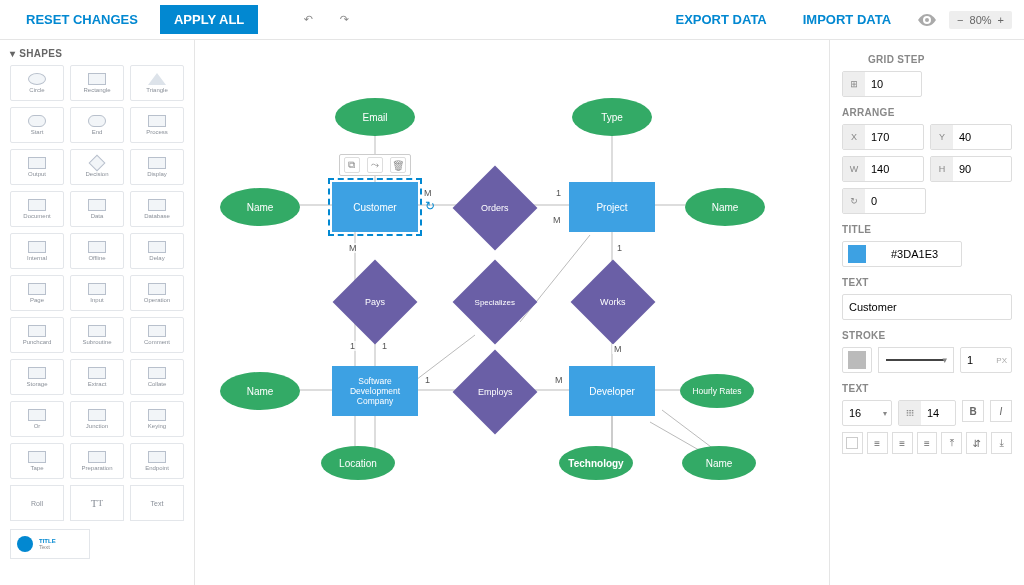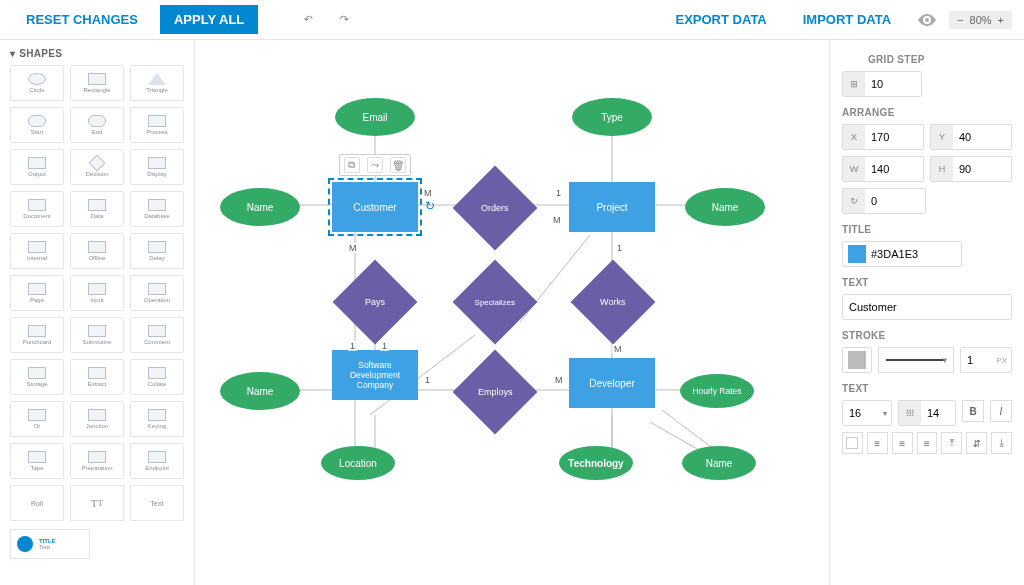--- a/index.html
+++ b/index.html
@@ -324,24 +324,24 @@
       </div>
     <div class="sel-toolbar" style="left:144px; top:114px;">
       <span>⧉</span>
       <span>⤳</span>
       <span>🗑</span>
     </div>
     <div class="rotate-handle" style="left:228px; top:159px;">↻</div>
     <div class="node entity" style="left:374px;top:142px;">
         <span>Project</span>
       </div>
-    <div class="node entity" style="left:137px;top:310px;align-items:center;">
+    <div class="node entity" style="left:137px;top:326px;align-items:center;">
         <span style="font-size:8.5px;">Software Development Company</span>
       </div>
-    <div class="node entity" style="left:374px;top:318px;text-align:right;">
+    <div class="node entity" style="left:374px;top:326px;text-align:right;">
         <span>Developer</span>
       </div>
 
     <div class="node diamond" style="left:270px;top:138px;">
         <span>Orders</span>
       </div>
     <div class="node diamond" style="left:150px;top:232px;">
         <span>Pays</span>
       </div>
     <div class="node diamond" style="left:270px;top:232px;">
@@ -400,21 +400,21 @@
       <div class="input-box">
           <span class="input-prefix">↻</span>
           <input value="0" style="">
         </div>
     </div>
 
     <div class="prop-label">TITLE</div>
     <div class="input-row" style="width:120px;">
       <div class="input-box">
           <span class="color-swatch"></span>
-          <input style="padding-left: 0px;" value="#3DA1E3">
+          <input style="padding-left: 0px; margin-left: 20px;" value="#3DA1E3">
         </div>
     </div>
 
     <div class="prop-label">TEXT</div>
     <div class="input-row">
       <div class="input-box">
           <input value="Customer" style="">
         </div>
     </div>
 

